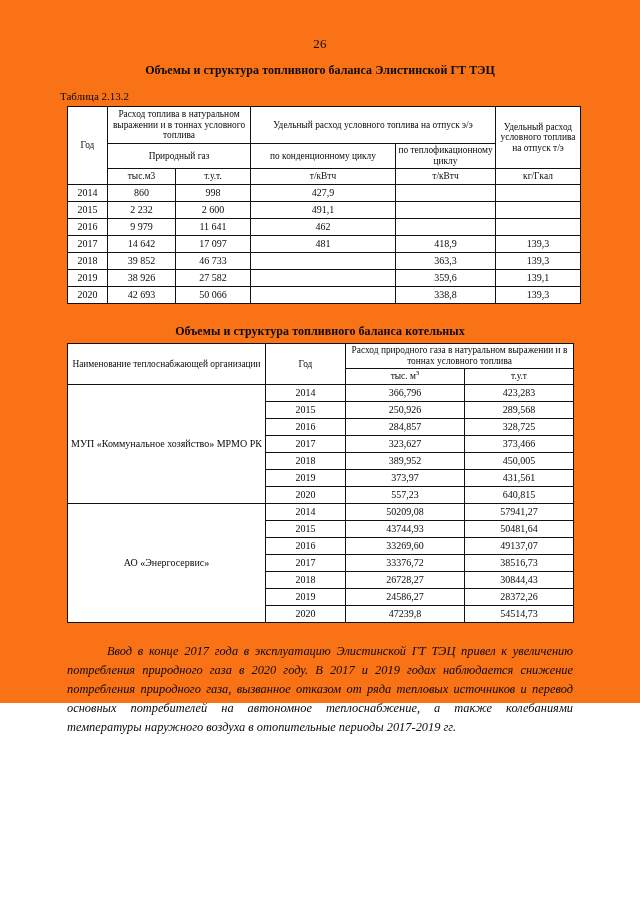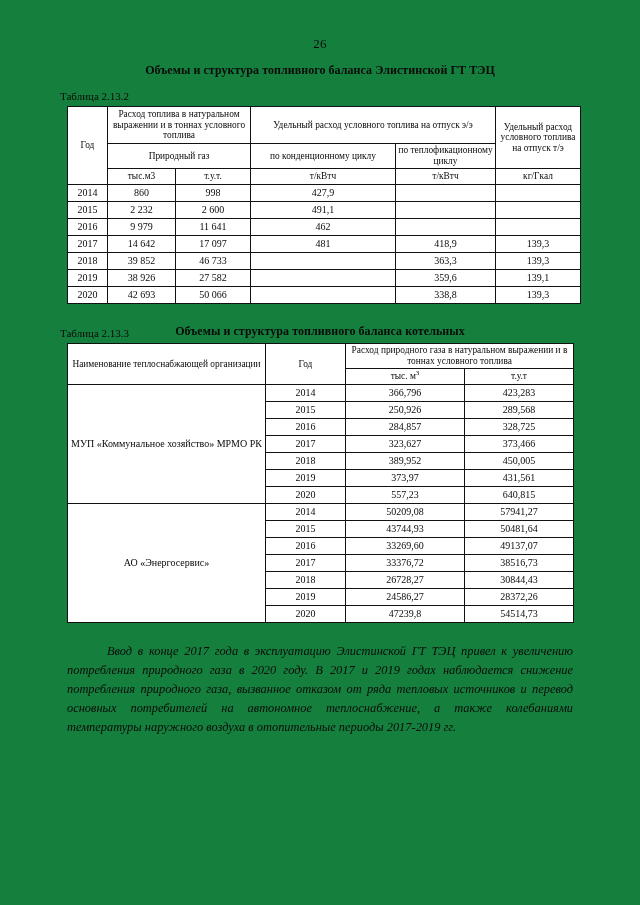--- a/index.html
+++ b/index.html
@@ -13,22 +13,22 @@
     height: 905px;
     position: relative;
     font-family: "Liberation Serif", "DejaVu Serif", serif;
     color: #0a0a0a;
     overflow: hidden;
   }
   .page {
     position: absolute;
     left: 0; top: 0;
     width: 640px;
-    height: 905px;
-    background: #15803d;
+    height: 703px;
+    background: #f97316;
   }
   .page-number {
     position: absolute;
     top: 36px;
     left: 0;
     width: 640px;
     text-align: center;
     font-size: 13px;
     letter-spacing: .2px;
   }
@@ -209,21 +209,20 @@
           <td class="data">50 066</td>
           <td class="data"></td>
           <td class="data">338,8</td>
           <td class="data">139,3</td>
         </tr>
       </tbody>
   </table>
 
   <div class="doc-title" id="title-2">Объемы и структура топливного баланса котельных</div>
 
-  <div class="table-caption" id="caption-2">Таблица 2.13.3</div>
 
   <table class="doc-table" id="table-2">
     <colgroup>
       <col style="width:198px">
       <col style="width:80px">
       <col style="width:119px">
       <col style="width:109px">
     </colgroup>
     <thead>
       <tr>

